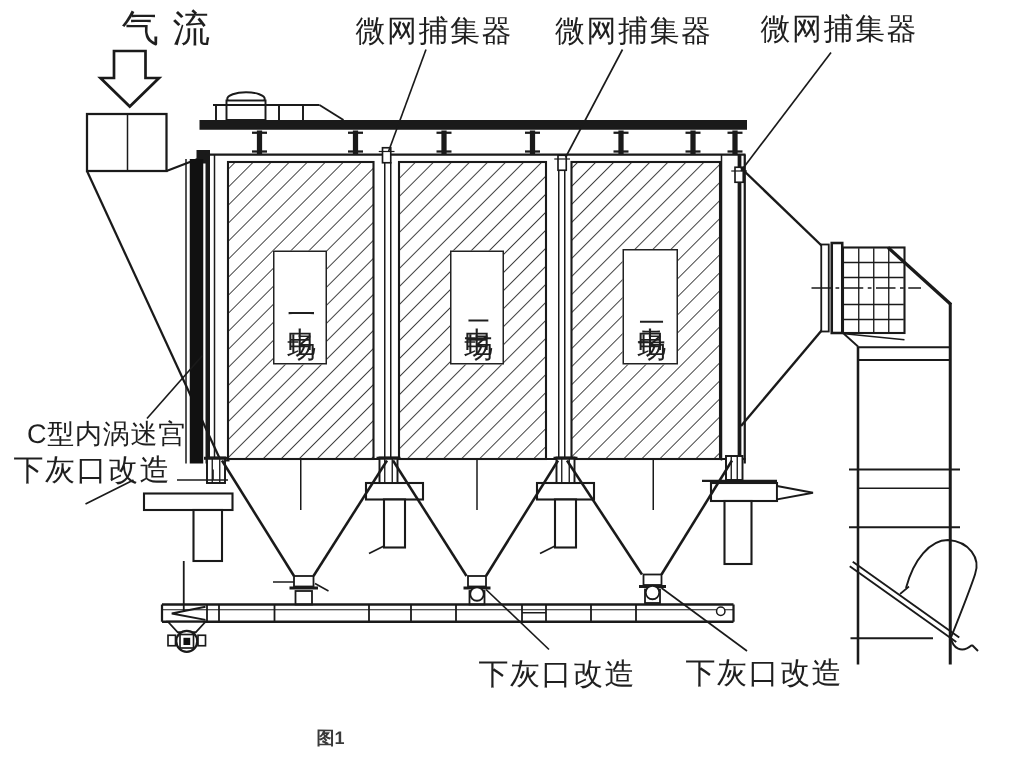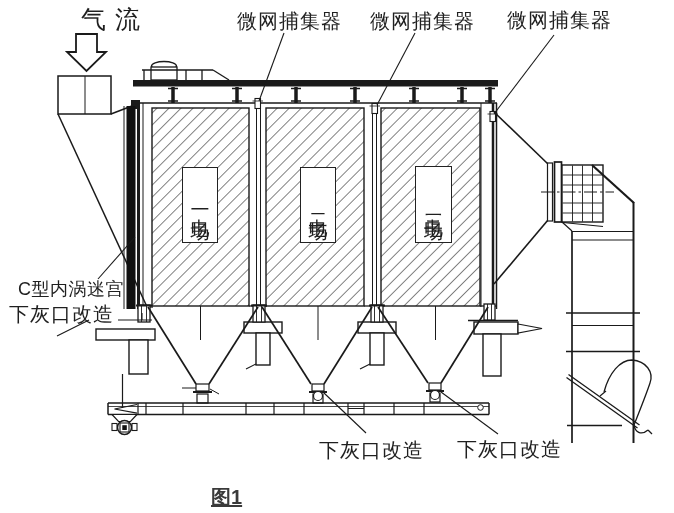--- a/index.html
+++ b/index.html
@@ -16,21 +16,21 @@
   .lbl-ash1{left:319px;top:440px;font-size:20px;letter-spacing:1px;}
   .lbl-ash2{left:457px;top:439px;font-size:20px;letter-spacing:1px;}
   .field-label{position:absolute;box-sizing:border-box;width:36px;height:76px;background:#fff;
          border:1.3px solid #222;display:flex;align-items:center;justify-content:center;
          writing-mode:vertical-rl;text-orientation:upright;font-size:19px;letter-spacing:4px;
          color:#1f1f1f;}
   .fl1{left:182px;top:167px;}
   .fl2{left:300px;top:167px;}
   .fl3{left:415px;top:166px;width:37px;height:77px;}
   .caption{position:absolute;left:211px;top:484px;display:flex;gap:6px;
-         font-size:20px;font-weight:700;color:#3a3a3a;text-decoration:underline;}
+         font-size:12px;font-weight:700;color:#3a3a3a;}
 </style>
 </head>
 <body>
 
 <div class="stage">
 
 <svg width="674" height="513" viewBox="0 0 674 513">
   <defs>
     <pattern id="hatch" patternUnits="userSpaceOnUse" width="8.5" height="8.5" patternTransform="rotate(45)">
       <line x1="0" y1="0" x2="0" y2="8.5" stroke="#262626" stroke-width="1.15"></line>

